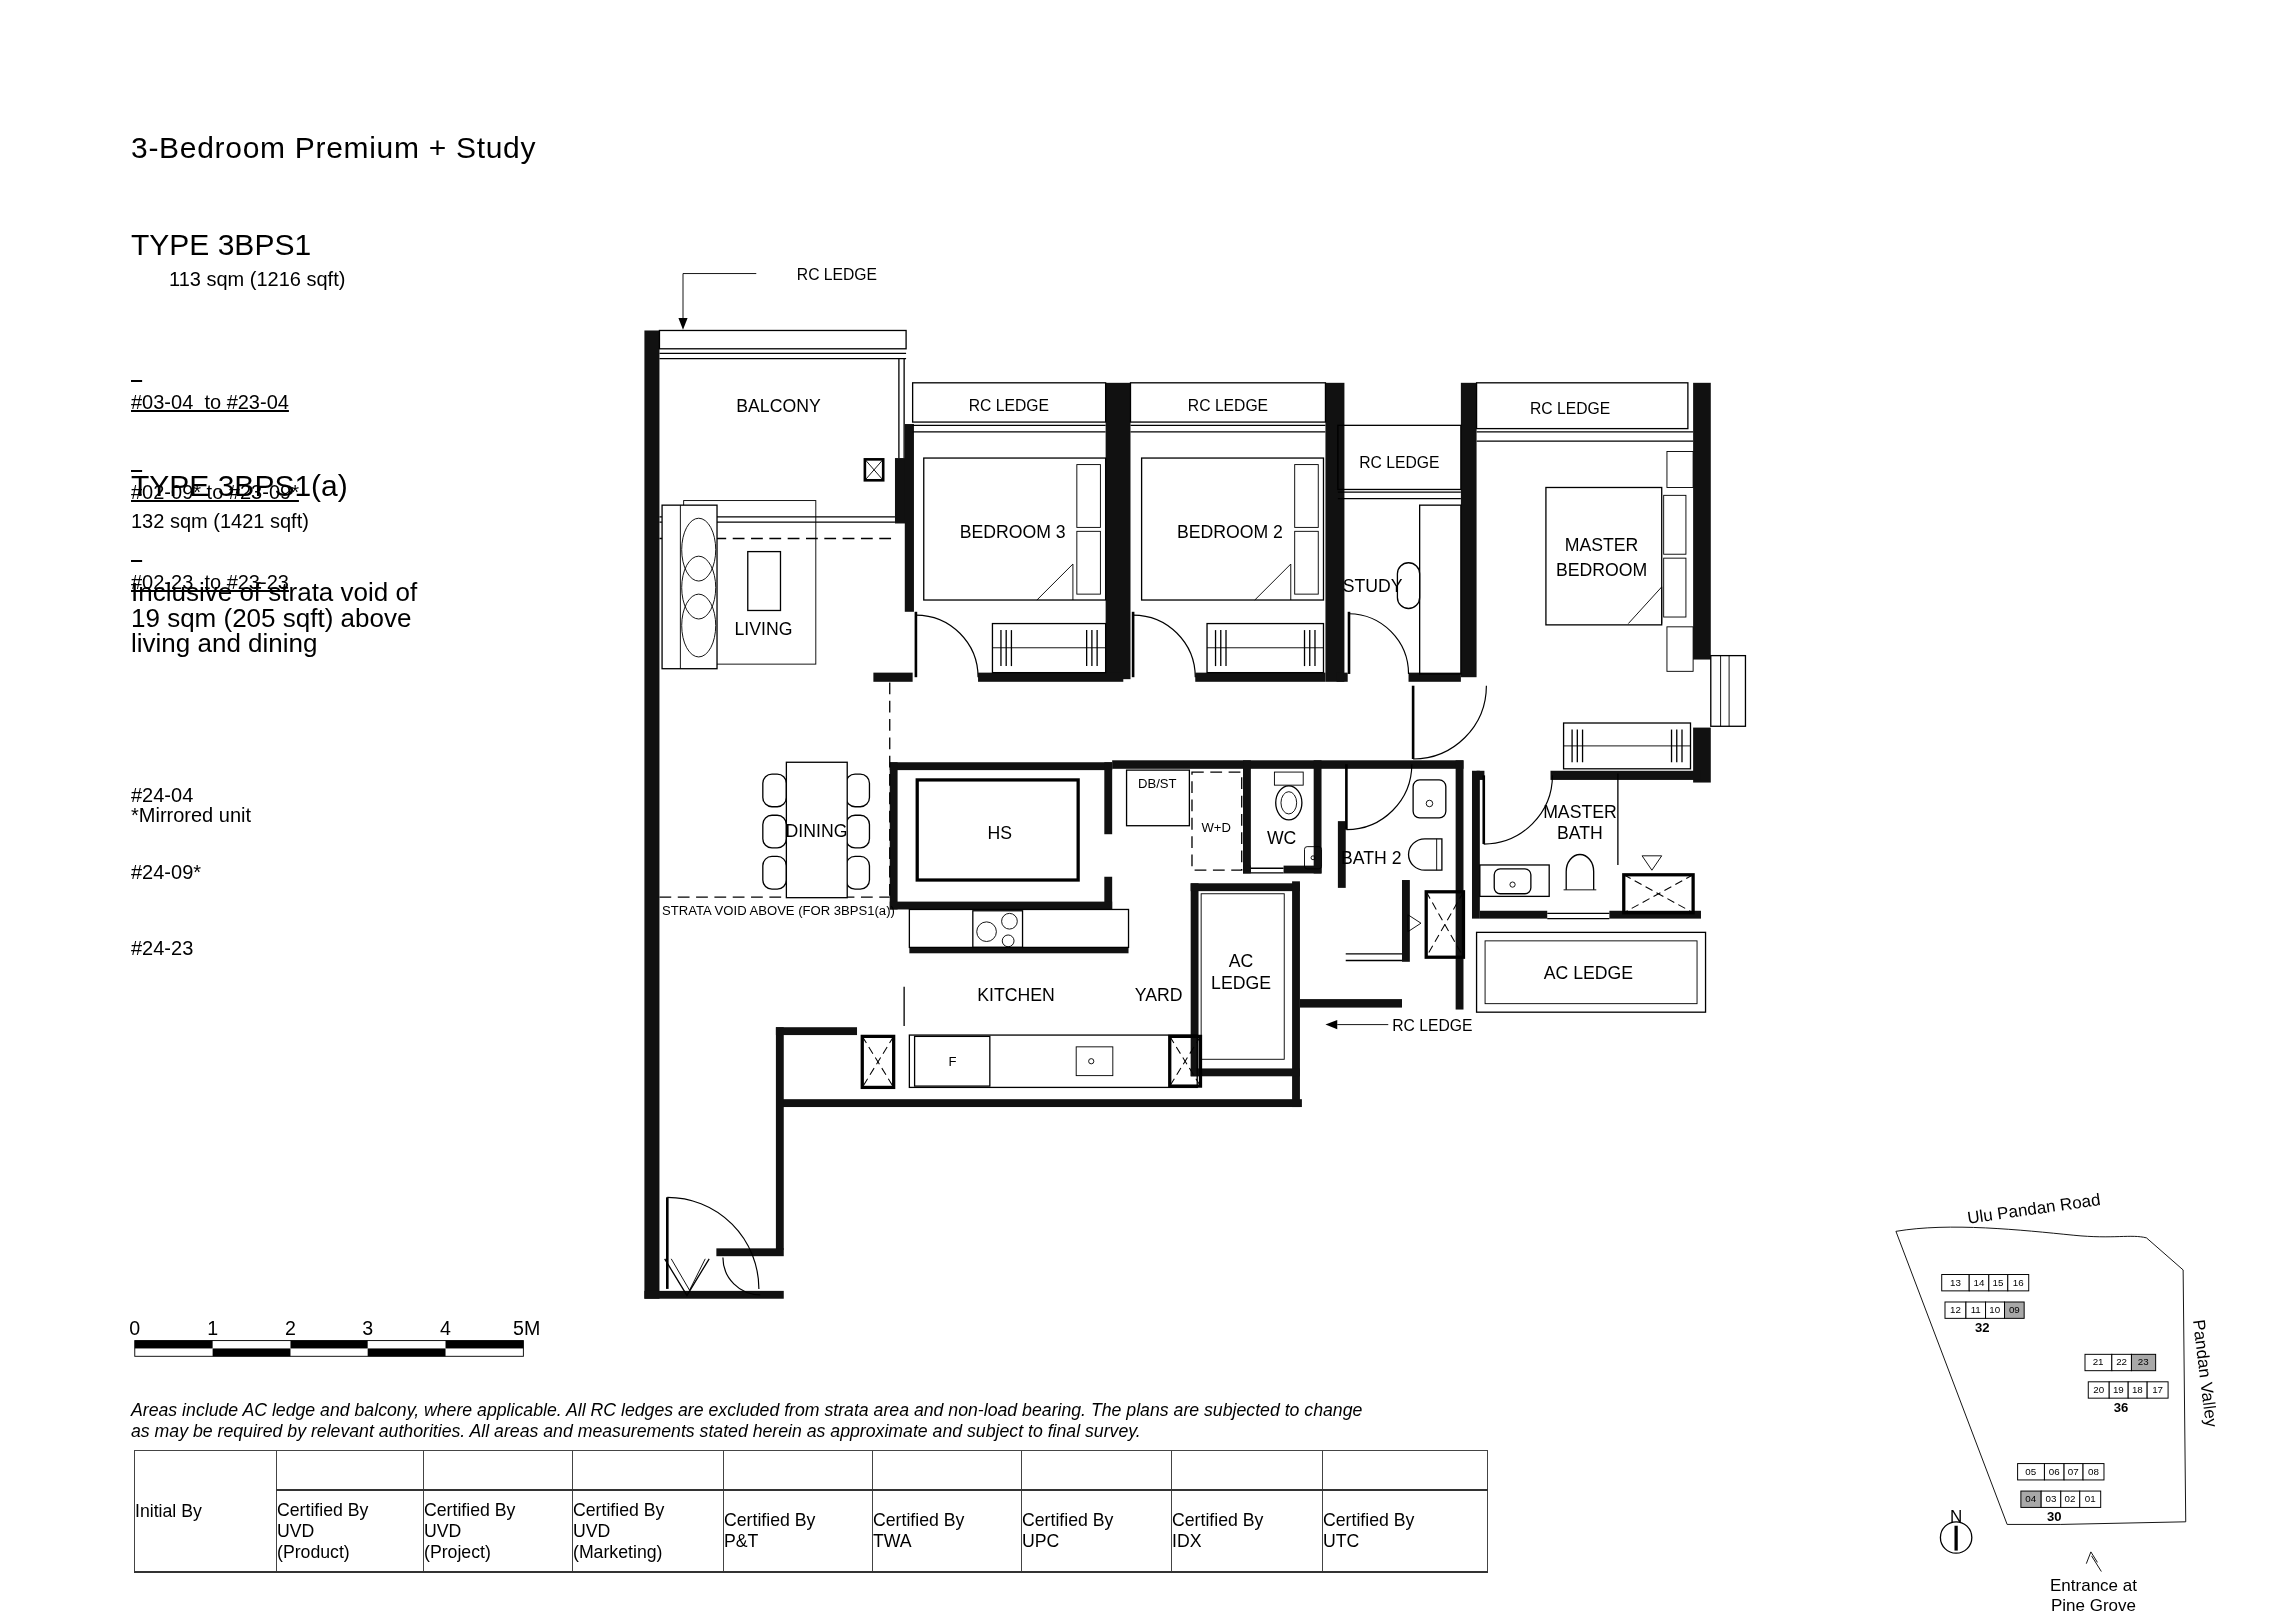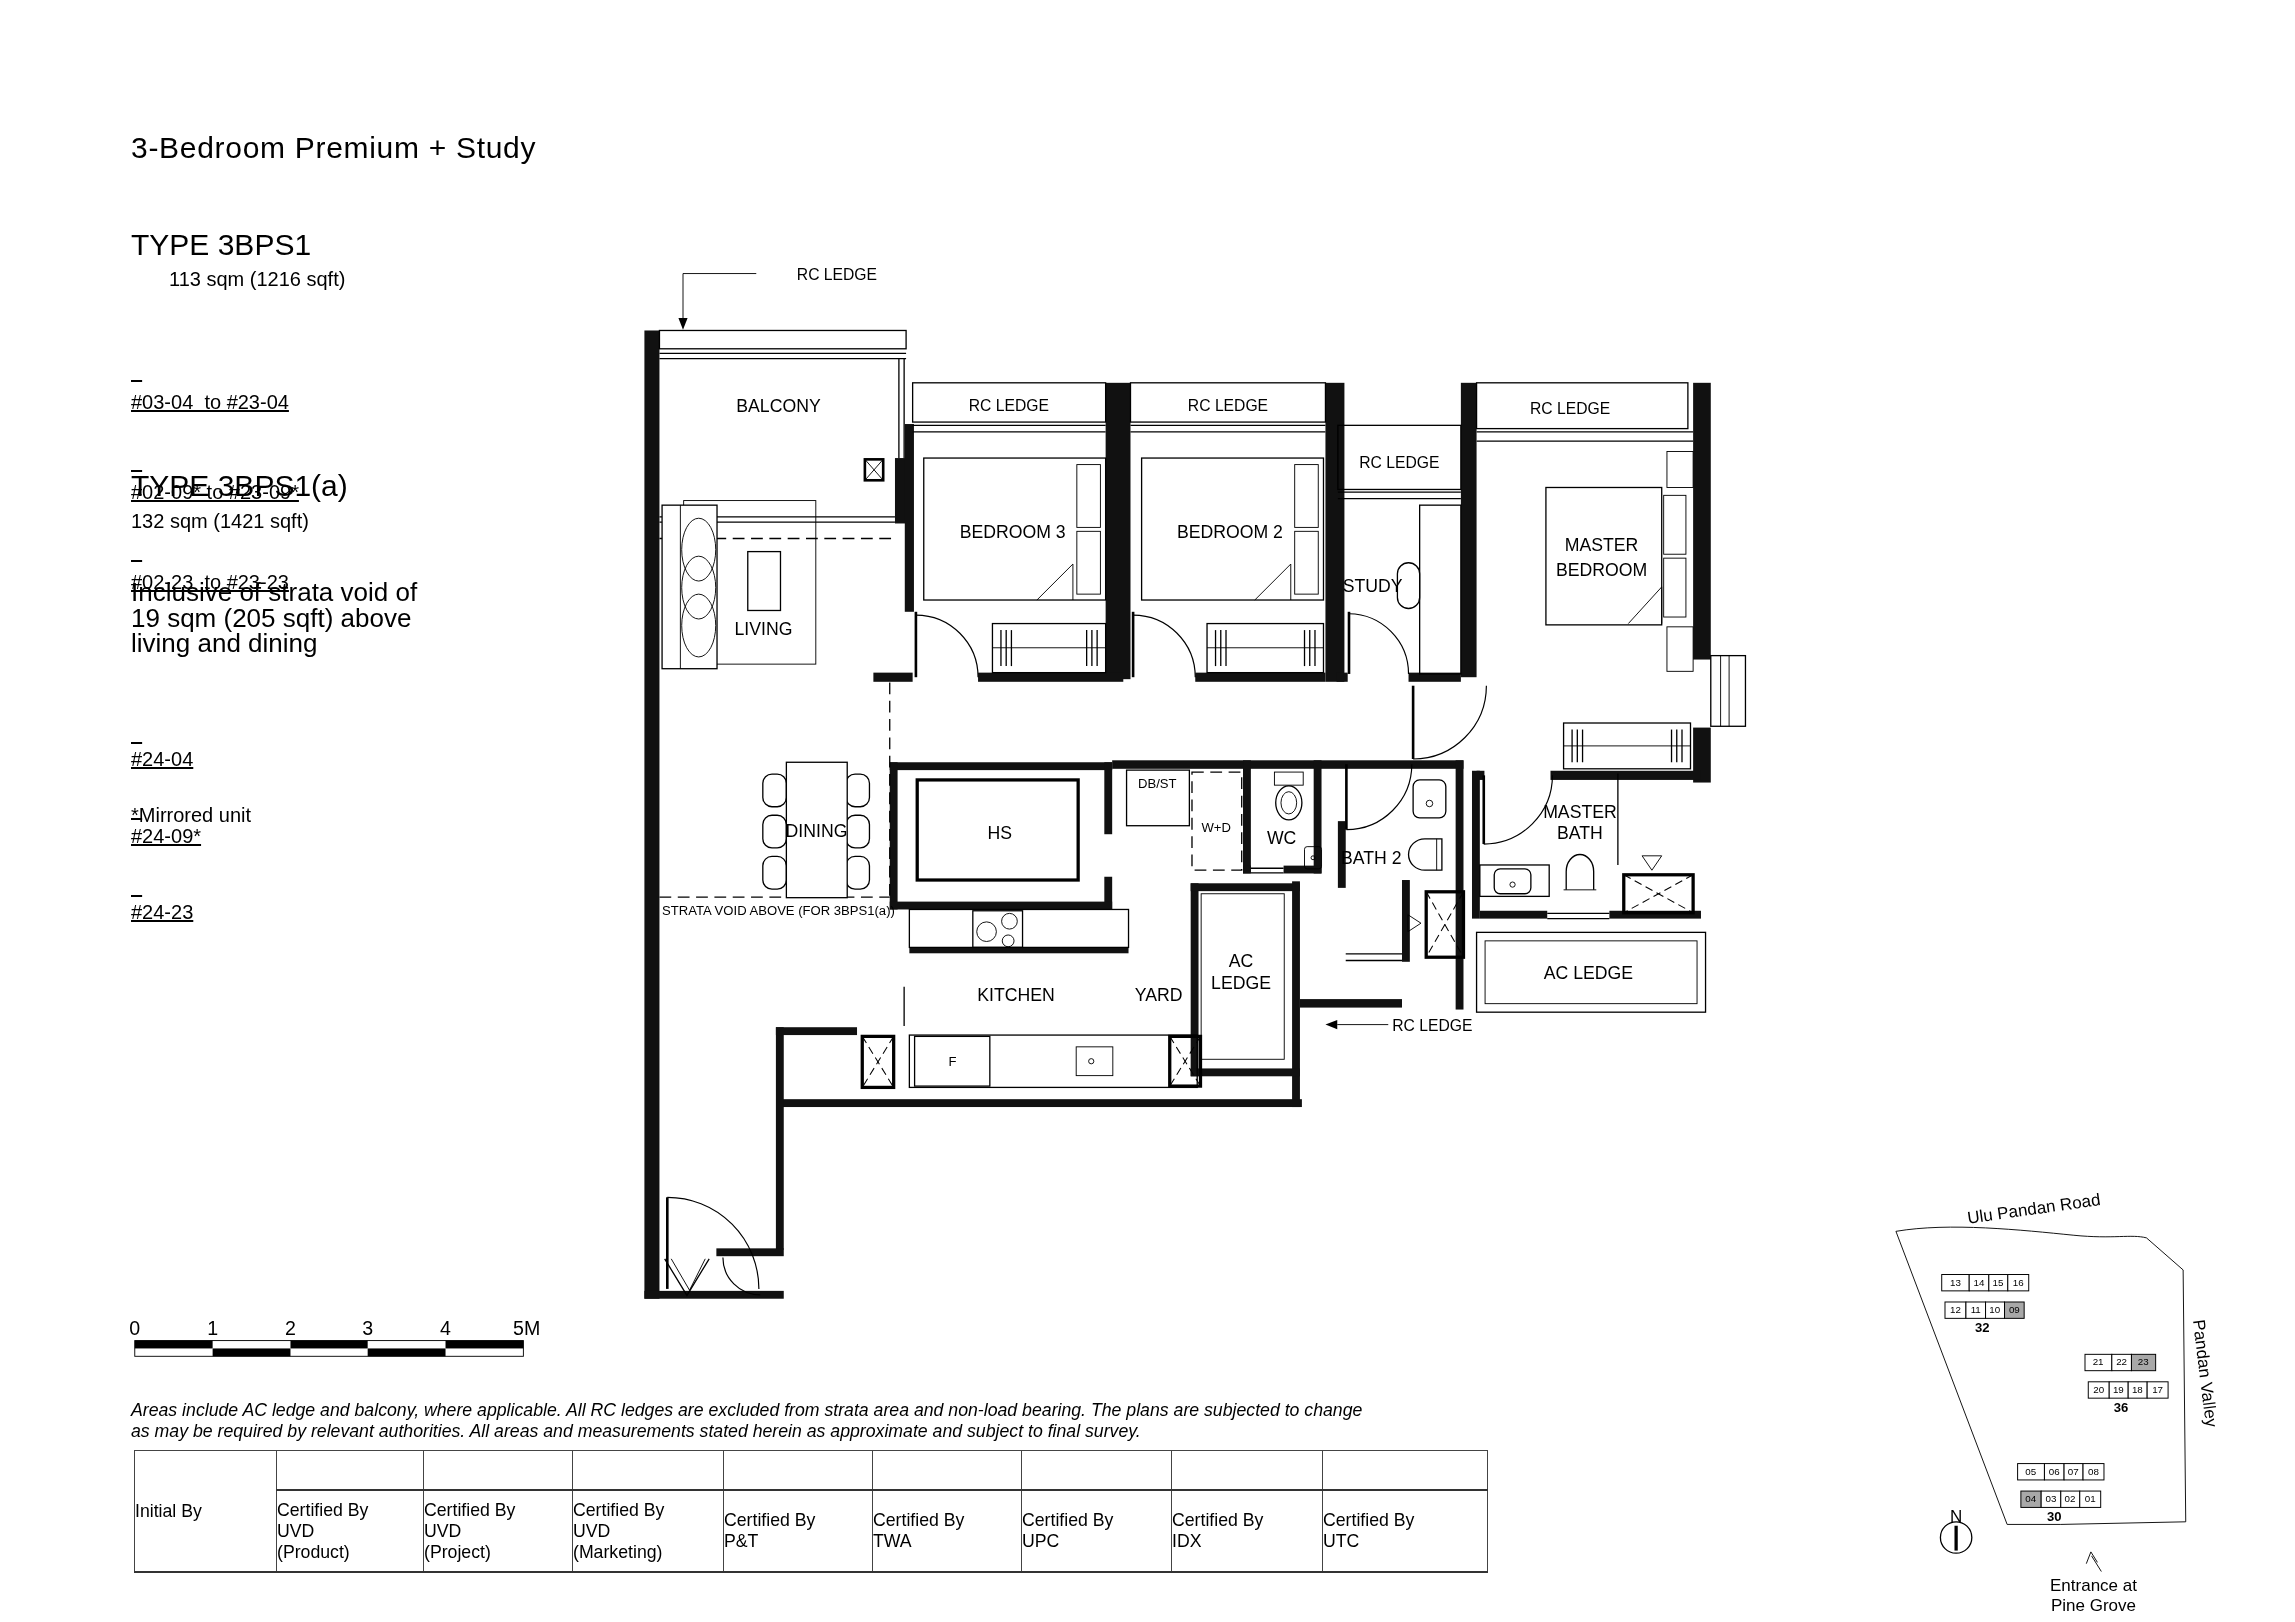--- a/index.html
+++ b/index.html
@@ -8,21 +8,21 @@
   #title{left:131px;top:131px;font-size:30px;letter-spacing:0.7px;}
   .type-name{font-size:30px;}
   .body-txt{font-size:20px;line-height:30px;white-space:pre;}
   .note-txt{font-size:26px;line-height:25.5px;}
   #type1-name{left:131px;top:228px;}
   #type1-area{left:142px;top:268px;font-size:20px;margin-left:27px;}
   #type1-stacks{left:131px;top:327px;text-decoration:underline;}
   #type2-name{left:131px;top:469px;}
   #type2-area{left:131px;top:510px;font-size:20px;}
   #type2-note{left:131px;top:580px;}
-  #type2-stacks{left:131px;top:696px;line-height:25.5px;text-decoration:underline;}
+  #type2-stacks{left:131px;top:732px;line-height:25.5px;}
   #mirror-note{left:131px;top:804px;font-size:20px;}
   #disclaimer{left:131px;top:1400px;width:1250px;font-size:17.7px;line-height:21px;font-style:italic;}
   #cert-table{left:134px;top:1450px;border-collapse:collapse;table-layout:fixed;}
   #cert-table td{border:1.3px solid #444;font-size:17.7px;text-align:left;vertical-align:middle;padding:0;}
   #cert-table tr.sig-row td{height:38px;border-bottom:2px solid #333;}
   #cert-table tr.lbl-row td{height:80px;border-bottom:2px solid #333;}
   #cert-table td.initial{border-bottom:2px solid #333;}
   svg text{font-family:"Liberation Sans",sans-serif;fill:#000;}
   .rm{font-size:27px;}
   .rc{font-size:24px;}

